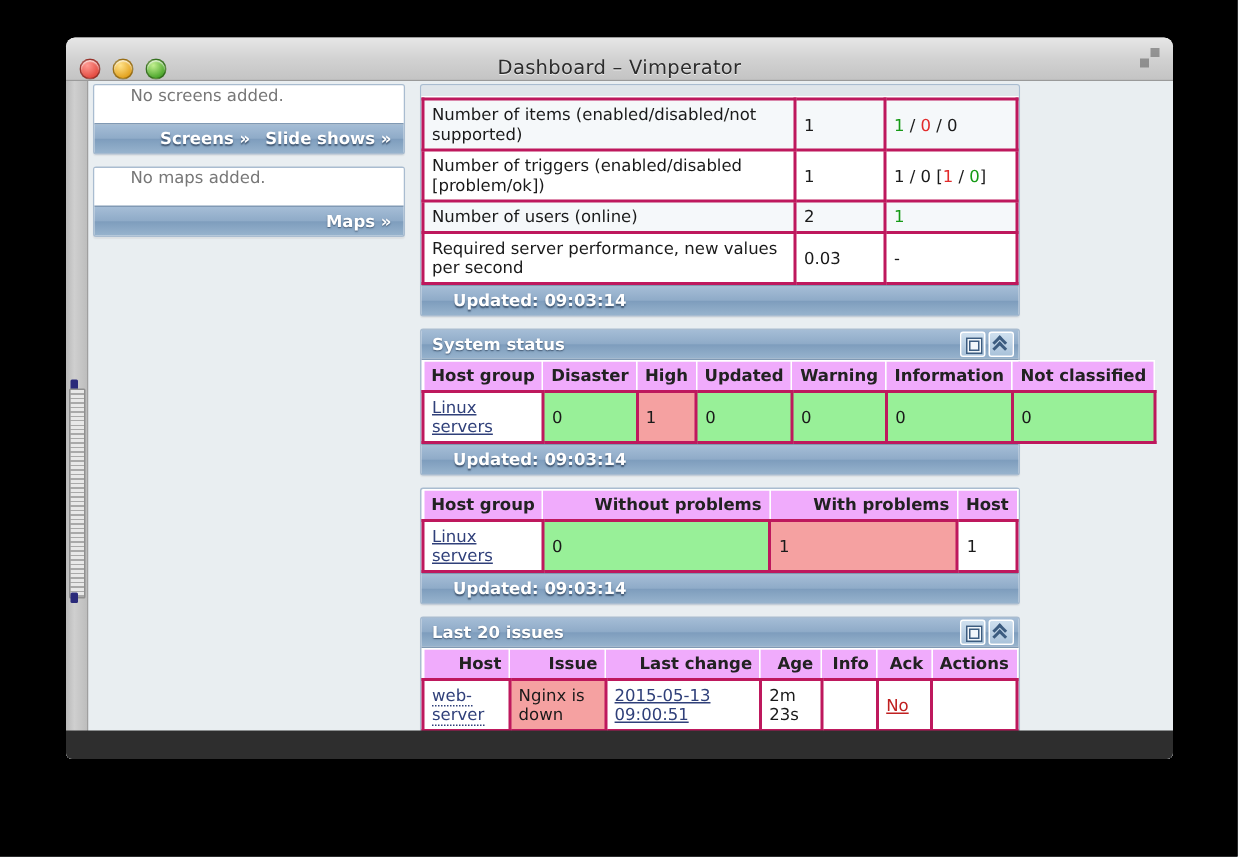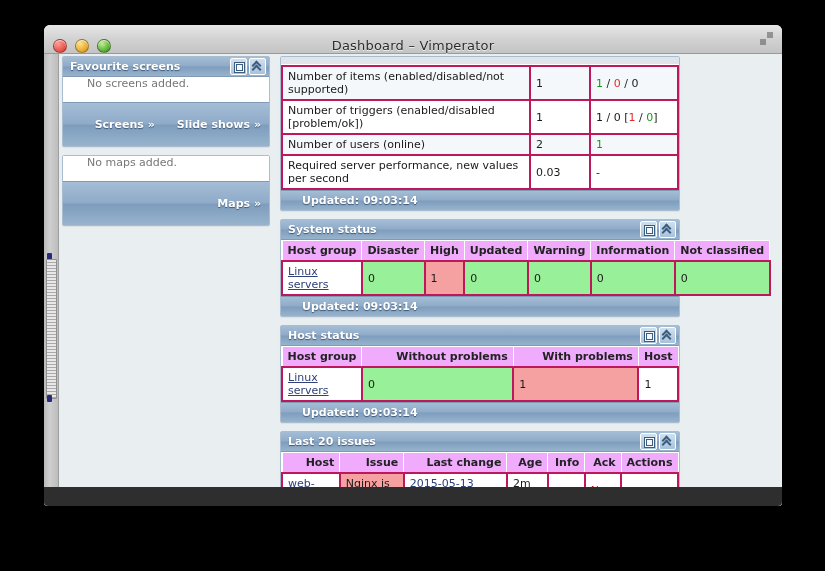--- a/index.html
+++ b/index.html
@@ -209,22 +209,22 @@
     color: #777777;
     padding: 0 0 12px 24px;
   }
   .w-foot {
     height: 19px;
     background: linear-gradient(to bottom, #a5bdd6 0%, #8fabc8 48%, #7e9dbd 52%, #97b3cd 100%);
     border-top: 1px solid #8099b4;
     display: flex;
     align-items: center;
     justify-content: flex-end;
-    padding: 12px 8px;
-    gap: 22px;
+    padding: 0 8px;
+    gap: 10px;
   }
   .w-foot a {
     font-size: 11px;
     font-weight: bold;
     color: #ffffff;
     text-decoration: none;
     text-shadow: 0 1px 1px rgba(40,60,85,0.75);
     cursor: pointer;
   }
   .w-updated {
@@ -337,27 +337,20 @@
         <div class="thumb"></div>
         <div class="cap bot"></div>
       </div>
 
       <div class="page">
         <div class="columns">
 
           <div class="col-left">
 
             <div class="widget">
-              <div class="w-head">
-                <span class="w-title">Favourite screens</span>
-                <span class="w-icons">
-                  <span class="w-ico menu"></span>
-                  <span class="w-ico collapse"></span>
-                </span>
-              </div>
               <div class="w-body">
                 <div class="w-empty">No screens added.</div>
               </div>
               <div class="w-foot">
                 <a>Screens »</a>
                 <a>Slide shows »</a>
               </div>
             </div>
 
             <div class="widget">
@@ -441,27 +434,20 @@
                     <td class="cell-green">0</td>
                     <td class="cell-green">0</td>
                     <td class="cell-green">0</td>
                   </tr>
                 </tbody>
               </table>
               <div class="w-updated">Updated: 09:03:14</div>
             </div>
 
             <div class="widget">
-              <div class="w-head">
-                <span class="w-title">Host status</span>
-                <span class="w-icons">
-                  <span class="w-ico menu"></span>
-                  <span class="w-ico collapse"></span>
-                </span>
-              </div>
               <table class="zx">
                 <thead>
                   <tr>
                     <th style="width:68px">Host group</th>
                     <th style="width:150px">Without problems</th>
                     <th style="width:122px">With problems</th>
                     <th>Host</th>
                   </tr>
                 </thead>
                 <tbody>

